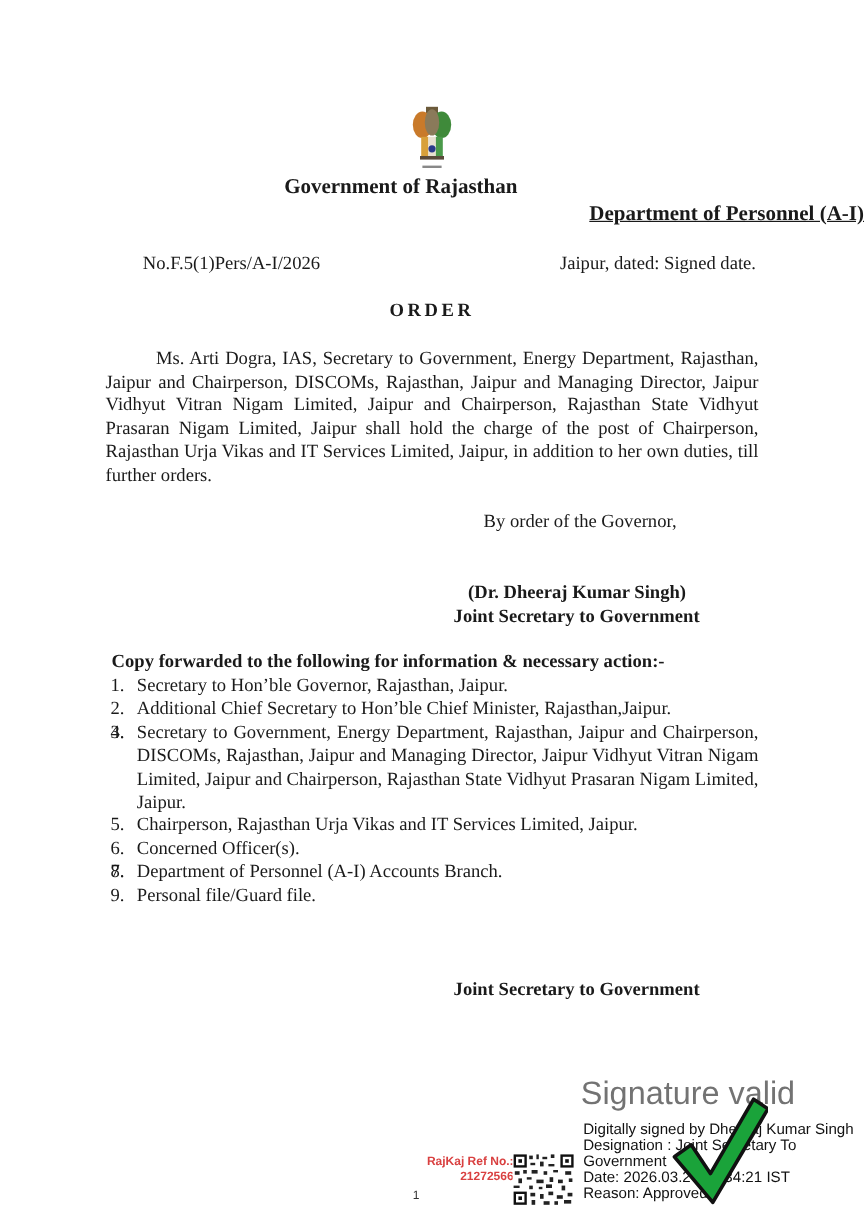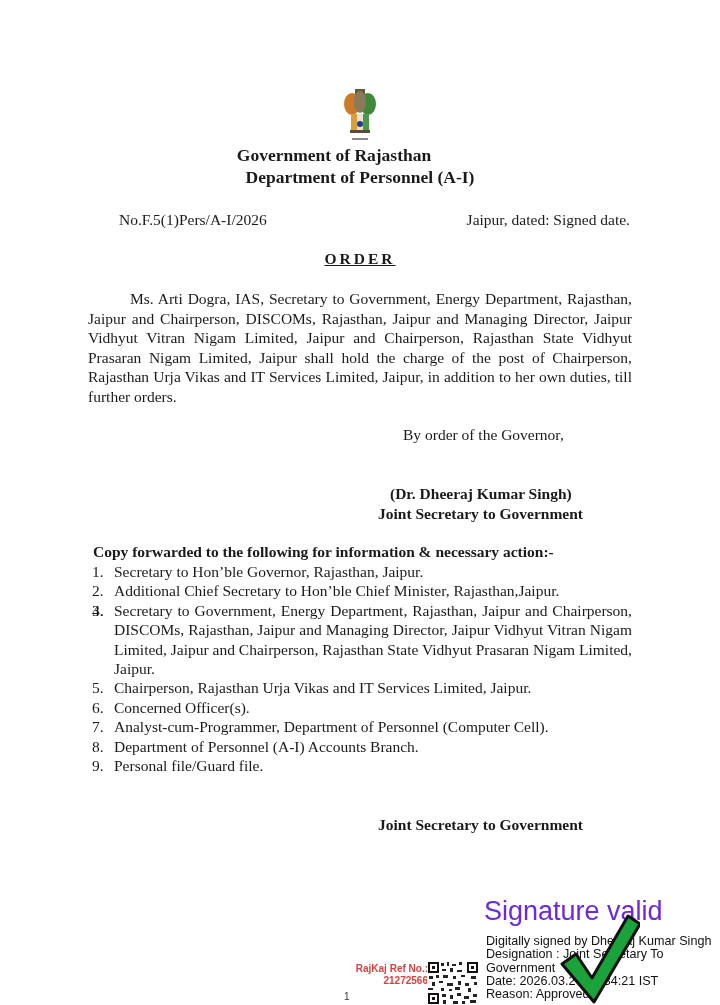--- a/index.html
+++ b/index.html
@@ -1,30 +1,30 @@
 <!DOCTYPE html>
 <html><head>
 <meta charset="utf-8">
 <style>
   html, body { margin:0; padding:0; background:#ffffff; }
   body { width:720px; height:1005px; position:relative; overflow:hidden; font-family:"Liberation Serif", serif; color:#1a1a1a; }
   .emblem { position:absolute; left:340px; top:86px; width:40px; height:60px; }
   .hdr1 { position:absolute; left:0; width:668px; top:145px; text-align:center; font-weight:bold; font-size:17.5px; }
-  .hdr2 { position:absolute; left:0; width:720px; top:167px; text-align:center; font-weight:bold; font-size:17.5px; }
+  .hdr2 { position:absolute; left:0; width:720px; top:167px; text-align:right; font-weight:bold; font-size:17.5px; text-decoration:underline; }
   .ref { position:absolute; left:88px; top:211px; font-size:15.5px;margin-left:31px; }
   .dated { position:absolute; right:90px; top:211px; font-size:15.5px; }
-  .order { position:absolute; left:0; width:720px; top:250px; text-align:center; font-weight:bold; font-size:15.5px; letter-spacing:3px; text-decoration:underline; }
+  .order { position:absolute; left:0; width:720px; top:250px; text-align:center; font-weight:bold; font-size:15.5px; letter-spacing:3px; }
   .para { position:absolute; left:88px; width:544px; top:289px; font-size:15.5px; line-height:19.6px; text-align:justify; text-indent:42px; }
   .byorder { position:absolute; left:403px; top:426px; font-size:15.5px; }
   .copyhead { position:absolute; left:93px; top:543px; font-weight:bold; font-size:15.5px; }
   .list { position:absolute; left:92px; width:540px; top:562px; margin:0; padding:0; list-style:none; font-size:15.5px; line-height:19.4px; }
   .list li { position:relative; padding-left:22px; text-align:justify; }
   .list li .num { position:absolute; left:0; top:0; }
   .jsg2 { position:absolute; left:378px; top:816px; font-weight:bold; font-size:15.5px; }
-  .sigvalid { position:absolute; left:484px; top:896px; font-family:"Liberation Sans", sans-serif; font-size:27px; color:#6d28d9; }
+  .sigvalid { position:absolute; left:484px; top:896px; font-family:"Liberation Sans", sans-serif; font-size:27px; color:#737373; }
   .sigdetails { position:absolute; left:486px; top:935px; font-family:"Liberation Sans", sans-serif; font-size:12.6px; line-height:13.3px; color:#111; white-space:pre; }
   .check { position:absolute; left:560px; top:912px; width:80px; height:93px; }
   .rajkaj { position:absolute; left:338px; top:963px; width:90px; text-align:right; font-family:"Liberation Sans", sans-serif; font-size:10px; font-weight:bold; color:#d94040; line-height:12px; }
   .pageno { position:absolute; left:344px; top:991px; font-family:"Liberation Sans", sans-serif; font-size:10px; color:#333; }
   .qr { position:absolute; left:427px; top:961px; width:52px; height:44px; }
 </style>
 </head>
 <body>
 
 <svg class="emblem" viewBox="0 0 40 60">
@@ -58,21 +58,21 @@
 
 <div class="copyhead">Copy forwarded to the following for information &amp; necessary action:-</div>
 
 <ul class="list">
   <li><span class="num">1.</span><span>Secretary to Hon’ble Governor, Rajasthan, Jaipur.</span></li>
   <li><span class="num">2.</span><span>Additional Chief Secretary to Hon’ble Chief Minister, Rajasthan,Jaipur.</span></li>
   <li><span class="num">3.</span></li>
   <li><span class="num">4.</span><span>Secretary to Government, Energy Department, Rajasthan, Jaipur and Chairperson, DISCOMs, Rajasthan, Jaipur and Managing Director, Jaipur Vidhyut Vitran Nigam Limited, Jaipur and Chairperson, Rajasthan State Vidhyut Prasaran Nigam Limited, Jaipur.</span></li>
   <li><span class="num">5.</span><span>Chairperson, Rajasthan Urja Vikas and IT Services Limited, Jaipur.</span></li>
   <li><span class="num">6.</span><span>Concerned Officer(s).</span></li>
-  <li><span class="num">7.</span><span>Analyst-cum-Programmer, Department of Personnel (Computer Cell).</span></li>
+  <li><span class="num">7.</span></li>
   <li><span class="num">8.</span><span>Department of Personnel (A-I) Accounts Branch.</span></li>
   <li><span class="num">9.</span><span>Personal file/Guard file.</span></li>
 </ul>
 
 <div class="jsg2">Joint Secretary to Government</div>
 
 <div class="sigvalid">Signature valid</div>
 <div class="sigdetails"><span>Digitally signed by Dheeraj Kumar Singh</span>
 <span>Designation : Joint Secretary To</span>
 <span>Government</span>

